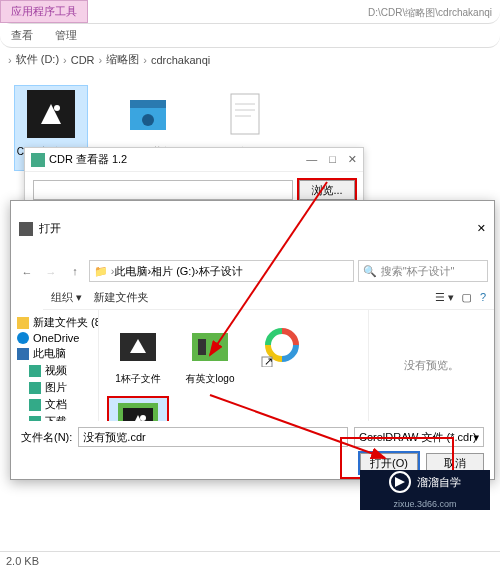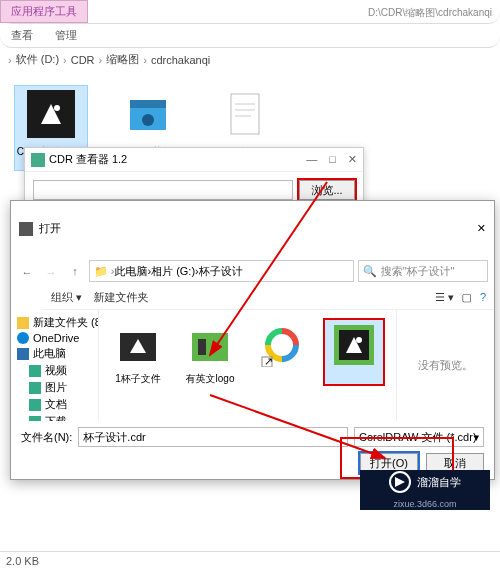--- a/index.html
+++ b/index.html
@@ -42,21 +42,21 @@
     .od-body { display: flex; flex: 1; overflow: hidden; }
     .od-sidebar { width: 88px; border-right: 1px solid #eee; padding: 4px; overflow: hidden; }
     .sb-item { display: flex; align-items: center; gap: 4px; padding: 1px 2px; font-size: 10px; white-space: nowrap; }
     .sb-icon { width: 12px; height: 12px; flex-shrink: 0; }
     .sb-child { padding-left: 14px; }
     .od-files { flex: 1; display: flex; flex-wrap: wrap; align-content: flex-start; gap: 14px; padding: 10px; }
     .od-file { width: 58px; text-align: center; }
     .od-file.selected { outline: 2px solid #d00; background: #cce8ff; }
     .od-thumb { width: 50px; height: 50px; margin: 0 auto 3px; display: flex; align-items: center; justify-content: center; }
     .od-flabel { font-size: 10px; line-height: 1.1; word-break: break-all; }
-    .od-preview { width: 98px; border-left: 1px solid #eee; display: flex; align-items: center; justify-content: center; color: #888; font-size: 10px; text-align: right; }
+    .od-preview { width: 126px; border-left: 1px solid #eee; display: flex; align-items: center; justify-content: center; color: #888; font-size: 10px; text-align: right; }
     .od-footer { padding: 6px 10px; display: flex; flex-direction: column; gap: 6px; }
     .od-filename-row { display: flex; align-items: center; gap: 6px; }
     .od-filename { flex: 1; height: 20px; border: 1px solid #bbb; padding: 0 4px; display: flex; align-items: center; }
     .od-filetype { width: 130px; height: 20px; border: 1px solid #bbb; display: flex; align-items: center; padding: 0 4px; position: relative; }
     .od-buttons { display: flex; justify-content: flex-end; gap: 8px; }
     .od-btn { width: 58px; height: 20px; border: 1px solid #999; background: #f0f0f0; display: flex; align-items: center; justify-content: center; }
     
     .watermark { position: absolute; bottom: 60px; right: 10px; width: 130px; height: 40px; background: #0a1530; color: #fff; display: flex; align-items: center; justify-content: center; gap: 6px; font-size: 13px; flex-direction: column; }
     .wm-main { display: flex; align-items: center; gap: 6px; }
     .play-icon { width: 22px; height: 22px; border: 2px solid #fff; border-radius: 50%; display: flex; align-items: center; justify-content: center; }
@@ -255,21 +255,21 @@
 
       </div>
     </div>
     <div class="od-preview">
       <span>没有预览。</span>
     </div>
   </div>
   <div class="od-footer">
     <div class="od-filename-row">
       <span>文件名(N):</span>
-      <div class="od-filename">杯子设计.cdr</div>
+      <div class="od-filename">没有预览.cdr</div>
       <div class="od-filetype">
         <span style="overflow:hidden;white-space:nowrap;">CorelDRAW 文件 (*.cdr)</span>
         <span style="position:absolute;right:4px;">▾</span>
       </div>
     </div>
     <div class="od-buttons">
       <div class="od-btn red-highlight" style="outline:2px solid #2a6fd0;">打开(O)</div>
       <div class="od-btn">取消</div>
     </div>
     <div style="position:absolute;right:42px;bottom:2px;width:110px;height:38px;outline:2px solid #d00;pointer-events:none;"></div>

